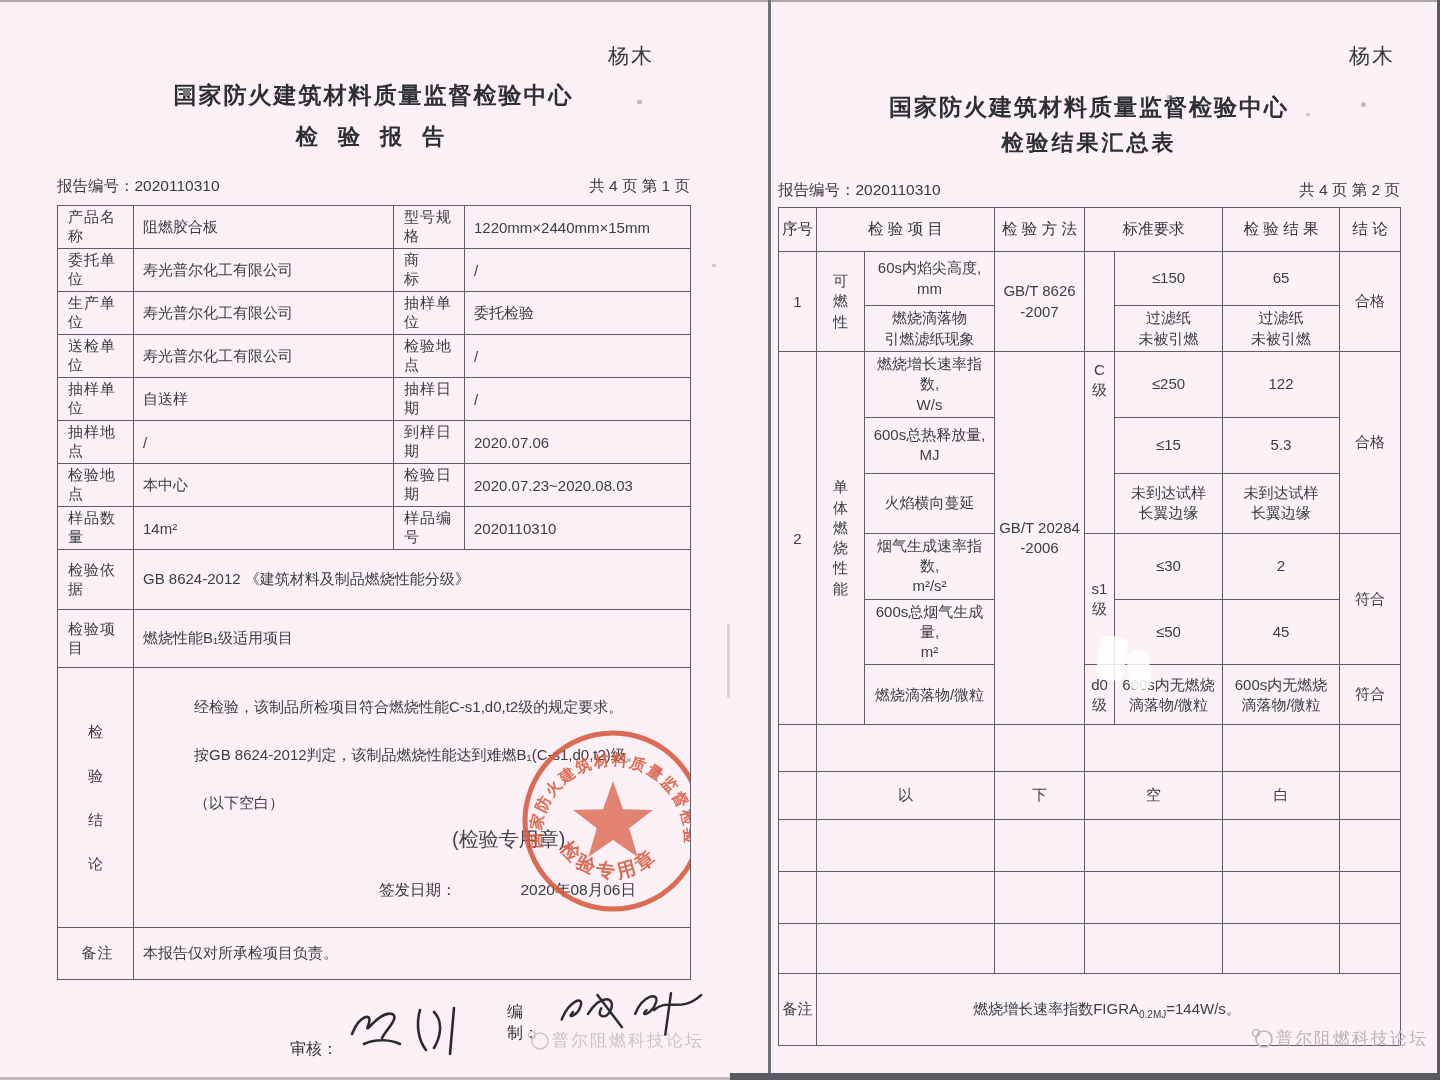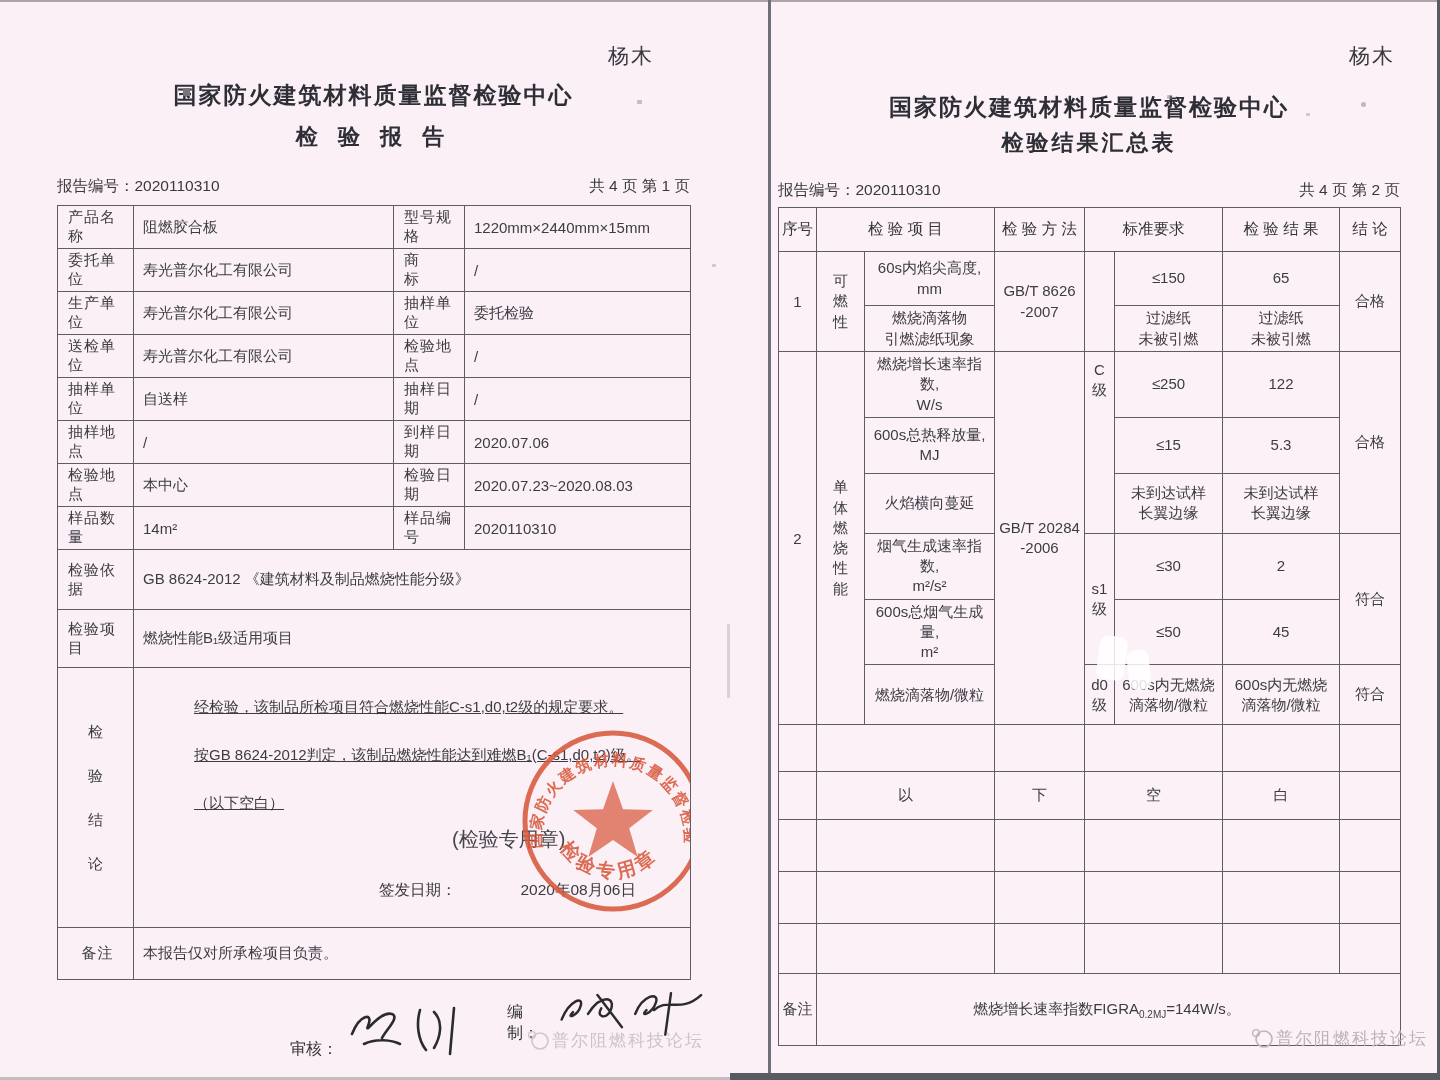--- a/index.html
+++ b/index.html
@@ -23,21 +23,21 @@
   #t2{left:778px;top:207px;width:622px;}
   #t2 td{text-align:center;padding:2px 3px;}
   #t2 td.hd{font-size:15.5px;color:#34343c;}
   .pre{white-space:pre-line;line-height:1.35;}
   .vtext{white-space:pre-line;line-height:1.35;text-align:center;}
   .topalign{vertical-align:top;padding-top:8px !important;}
 
   .concl-label{white-space:pre-line;line-height:44px;text-align:center;vertical-align:middle;}
   .concl-cell{position:relative;vertical-align:top;padding:0 !important;}
   .concl-text{position:absolute;left:60px;top:28px;width:470px;font-size:15px;line-height:1.4;}
-  .concl-text div{margin-bottom:27px;text-decoration:underline;}
+  .concl-text div{margin-bottom:27px;}
   .stamp-note{position:absolute;left:318px;top:158px;font-size:20px;color:#45454c;}
   .issue-line{position:absolute;left:245px;top:212px;font-size:15.5px;color:#3a3a41;}
   .issue-line .date{margin-left:64px;}
 
   .stamp{position:absolute;left:384px;top:58px;width:190px;height:190px;opacity:.88;}
   .sig-row{position:absolute;left:57px;top:980px;width:650px;height:60px;font-size:16px;color:#333339;}
   .sig-item{position:absolute;display:flex;align-items:flex-end;}
   .sig-item svg{margin-left:4px;margin-bottom:2px;}
 
   .watermark{position:absolute;display:flex;align-items:center;font-size:17px;letter-spacing:2px;}

